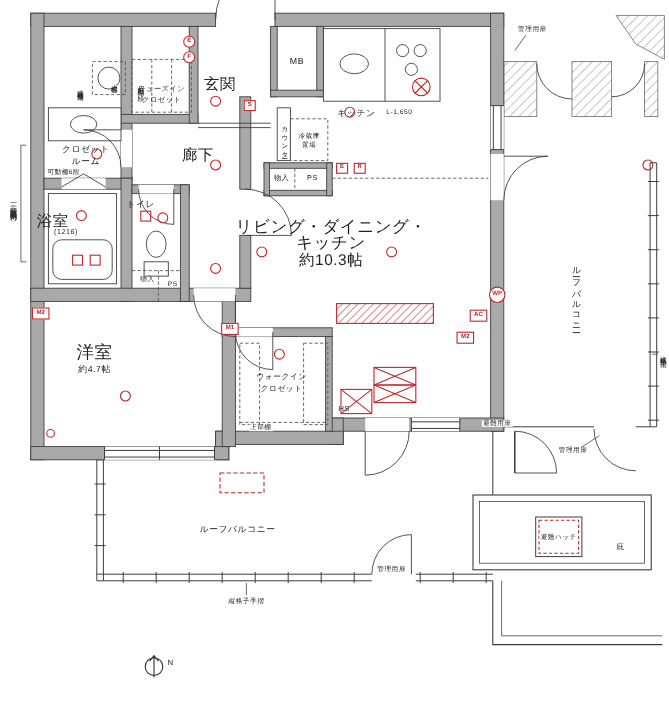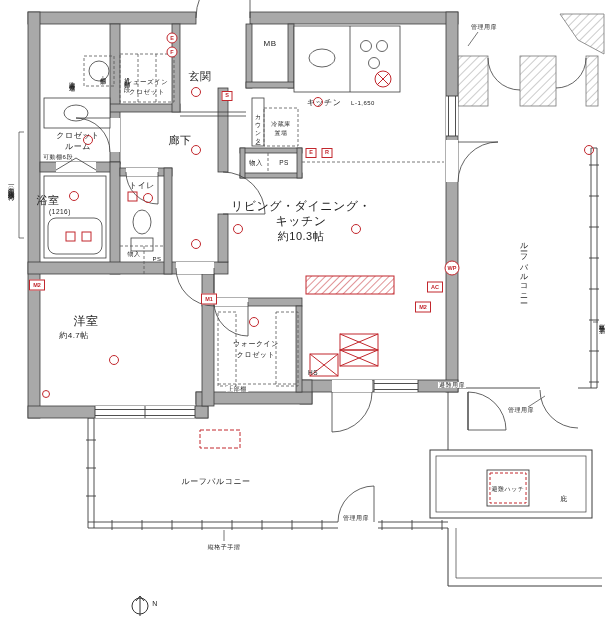--- a/index.html
+++ b/index.html
@@ -3,21 +3,21 @@
 <meta charset="utf-8">
 <style>
   html,body{margin:0;padding:0;background:#fff;}
   .plan{position:relative;width:608px;height:640px;background:#fff;overflow:hidden;
         font-family:"Liberation Sans","DejaVu Sans",sans-serif;color:#1a1a1a;}
   .plan svg{position:absolute;left:0;top:0;}
   .lbl{position:absolute;transform:translate(-50%,-50%);white-space:nowrap;color:#222;
        letter-spacing:.5px;line-height:1;}
   .v{writing-mode:vertical-rl;letter-spacing:1px;}
   .s6{font-size:6px}.s65{font-size:6.5px}.s7{font-size:7px}.s8{font-size:8px}
-  .s9{font-size:11px}.s95{font-size:12px}.s10{font-size:12px}
+  .s9{font-size:14px}.s95{font-size:15px}.s10{font-size:16px}
   .wbg{background:#fff;padding:0 1px;}
   .mk{position:absolute;transform:translate(-50%,-50%);border:1px solid #c2272d;color:#c2272d;
       background:#fff;font-size:5.5px;font-weight:bold;line-height:1;display:flex;
       align-items:center;justify-content:center;z-index:5;}
   .mk.c{border-radius:50%;}
 </style>
 </head>
 <body>
 
 <div class="plan">
@@ -208,49 +208,49 @@
     <rect x="490" y="473" width="36" height="30" stroke-dasharray="3,2"></rect>
   </g>
 
   <g stroke="#333" stroke-width="1" fill="none">
     <circle cx="140" cy="606" r="8"></circle>
     <path d="M 140,616 L 140,597 M 136,601 L 140,596 L 144,601"></path>
   </g>
 </svg>
 
 <div class="lbl s6" style="left:484px;top:27px">管理用扉</div>
-<div class="lbl s8" style="left:270px;top:44px">MB</div>
+<div class="lbl s8" style="left:270px;top:56px">MB</div>
 <div class="lbl s9" style="left:200px;top:76px">玄関</div>
 <div class="lbl s65" style="left:147px;top:82px">シューズイン</div>
 <div class="lbl s65" style="left:147px;top:92px">クロゼット</div>
 <div class="lbl v s6" style="left:127px;top:79px">可動棚5段</div>
 <div class="lbl v s6" style="left:103px;top:73px">上部棚</div>
 <div class="lbl v s6" style="left:72px;top:80px">洗濯機置場</div>
 <div class="lbl s8" style="left:78px;top:136px">クロゼット</div>
 <div class="lbl s8" style="left:78px;top:147px">ルーム</div>
 <div class="lbl s6" style="left:58px;top:157px">可動棚6段</div>
 <div class="lbl v s65" style="left:11px;top:186px">一面鏡（箱裏収納付）</div>
 <div class="lbl s9" style="left:180px;top:140px">廊下</div>
-<div class="lbl s8" style="left:142px;top:186px">トイレ</div>
+<div class="lbl s8" style="left:128px;top:186px">トイレ</div>
 <div class="lbl s9" style="left:48px;top:200px">浴室</div>
 <div class="lbl s65" style="left:60px;top:212px">(1216)</div>
 <div class="lbl s6" style="left:134px;top:254px">物入</div>
 <div class="lbl s6" style="left:157px;top:259px">PS</div>
 <div class="lbl s65" style="left:256px;top:163px">物入</div>
 <div class="lbl s65" style="left:284px;top:163px">PS</div>
 <div class="lbl v s6" style="left:258px;top:126px">カウンター</div>
 <div class="lbl s6" style="left:281px;top:124px">冷蔵庫</div>
 <div class="lbl s6" style="left:281px;top:133px">置場</div>
 <div class="lbl s8" style="left:324px;top:103px">キッチン</div>
 <div class="lbl s6" style="left:363px;top:103px">L-1,650</div>
 <div class="lbl s95" style="left:301px;top:206px">リビング・ダイニング・</div>
 <div class="lbl s95" style="left:301px;top:221px">キッチン</div>
 <div class="lbl s9" style="left:301px;top:236px">約10.3帖</div>
 <div class="lbl s10" style="left:86px;top:321px">洋室</div>
-<div class="lbl s8" style="left:74px;top:336px">約4.7帖</div>
+<div class="lbl s8" style="left:86px;top:336px">約4.7帖</div>
 <div class="lbl s7" style="left:256px;top:343px">ウォークイン</div>
 <div class="lbl s7" style="left:256px;top:354px">クロゼット</div>
 <div class="lbl s6 wbg" style="left:237px;top:389px">上部棚</div>
 <div class="lbl s65" style="left:313px;top:373px">HS</div>
 <div class="lbl v s8" style="left:523px;top:268px">ルーフバルコニー</div>
 <div class="lbl v s6" style="left:602px;top:322px">縦格子手摺</div>
 <div class="lbl s6 wbg" style="left:452px;top:385px">避難用扉</div>
 <div class="lbl s6 wbg" style="left:521px;top:410px">管理用扉</div>
 <div class="lbl s8" style="left:216px;top:482px">ルーフバルコニー</div>
 <div class="lbl s6 wbg" style="left:356px;top:518px">管理用扉</div>

